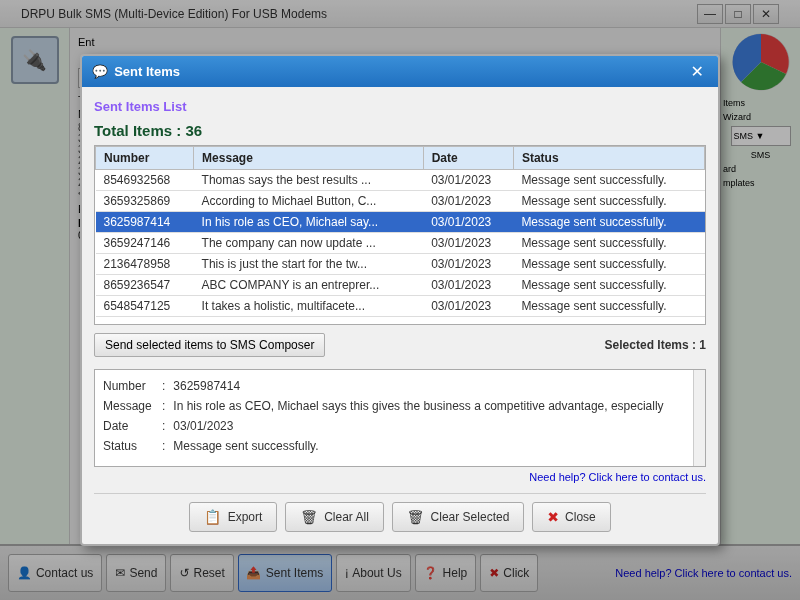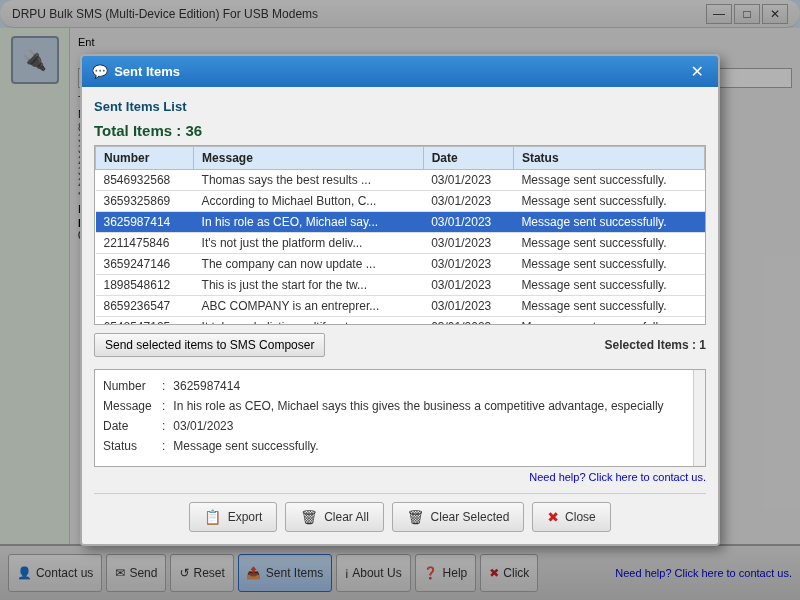--- a/index.html
+++ b/index.html
@@ -7,21 +7,21 @@
     .title-btn { width: 26px; height: 20px; border: 1px solid #aaa; background: linear-gradient(to bottom, #f8f8f8, #e0e0e0); cursor: pointer; font-size: 12px; display: flex; align-items: center; justify-content: center; color: #333; }
     .toolbar-btn { display: flex; align-items: center; gap: 4px; padding: 4px 8px; background: linear-gradient(to bottom, #f8f8f8, #e0e0e0); border: 1px solid #aaa; border-radius: 3px; cursor: pointer; font-size: 12px; color: #333; height: 38px; }
 
     
     .modal-overlay { position: absolute; top: 0; left: 0; width: 800px; height: 600px; background: rgba(0,0,0,0.3); display: flex; align-items: center; justify-content: center; z-index: 100; }
     .modal { background: #f0f0f0; border: 2px solid #aaa; border-radius: 4px; width: 640px; box-shadow: 4px 4px 12px rgba(0,0,0,0.4); }
     .modal-titlebar { background: linear-gradient(to bottom, #3a8fd8, #2070c0); color: white; padding: 6px 10px; display: flex; align-items: center; justify-content: space-between; border-radius: 2px 2px 0 0; }
     .modal-title { font-size: 13px; font-weight: bold; display: flex; align-items: center; gap: 6px; }
     .modal-close { color: white; background: none; border: none; font-size: 16px; cursor: pointer; padding: 0 4px; }
     .modal-body { padding: 12px; }
-    .modal-section-title { font-size: 13px; font-weight: bold; color: #0c4a6e; margin-bottom: 8px; }
+    .modal-section-title { font-size: 13px; font-weight: bold; color: #8b5cf6; margin-bottom: 8px; }
     .modal-subtitle { font-size: 12px; color: #333; margin-bottom: 6px; }
     .total-items { font-size: 15px; font-weight: bold; color: #14532d; }
     .modal-header-row { display: flex; justify-content: space-between; align-items: center; margin-bottom: 6px; }
 
     
     .table-container { border: 1px solid #aaa; background: white; height: 180px; overflow: hidden; position: relative; }
     .table-scroll { height: 100%; overflow-y: auto; overflow-x: hidden; }
     table { width: 100%; border-collapse: collapse; font-size: 12px; }
     thead tr { background: #d8e8f8; }
     th { padding: 4px 8px; border: 1px solid #bbb; text-align: left; font-weight: bold; color: #222; font-size: 12px; position: sticky; top: 0; background: #d8e8f8; }
@@ -44,21 +44,21 @@
     .help-link { display: block; text-align: right; color: #0000cc; font-size: 11px; margin-top: 4px; cursor: pointer; text-decoration: none; }
 
     
     .modal-buttons { display: flex; justify-content: center; gap: 8px; margin-top: 10px; padding-top: 8px; border-top: 1px solid #ccc; }
     .modal-btn { display: flex; align-items: center; gap: 6px; padding: 6px 14px; background: linear-gradient(to bottom, #f8f8f8, #e0e0e0); border: 1px solid #aaa; border-radius: 3px; cursor: pointer; font-size: 12px; color: #333; }
     .modal-btn.close-btn { }
     .btn-icon { font-size: 14px; }
 
     
     .bg-content { position: absolute; top: 0; left: 0; width: 800px; height: 600px; z-index: 0; }
-    .bg-top { height: 28px; background: linear-gradient(to bottom, #f8f8f8, #e8e8e8); border-bottom: 1px solid #ccc; display: flex; align-items: center; padding: 0 12px; font-size: 12px; color: #333; justify-content: space-between; border-radius: 14px; }
+    .bg-top { height: 28px; background: linear-gradient(to bottom, #f8f8f8, #e8e8e8); border-bottom: 1px solid #ccc; display: flex; align-items: center; padding: 0 21px; font-size: 12px; color: #333; justify-content: space-between; }
     .bg-body { display: flex; height: calc(600px - 28px - 56px); }
     .bg-left { width: 70px; background: #e8f4e8; border-right: 1px solid #ccc; }
     .bg-main { flex: 1; background: #f0f0f0; padding: 8px; }
     .bg-right { width: 80px; background: #e8f4e8; border-left: 1px solid #ccc; }
     .bg-bottom { height: 56px; background: linear-gradient(to bottom, #e8e8e8, #d0d0d0); border-top: 2px solid #aaa; display: flex; align-items: center; padding: 4px 8px; gap: 4px; }
   </style>
 </head>
 <body>
 
 <div class="bg-content">
@@ -86,20 +86,37 @@
           <div>3659325</div>
           <div>3625987</div>
           <div>2211475</div>
           <div>3659247</div>
           <div>2136478</div>
           <div>&lt;</div>
       </div>
       <div style="margin-top:4px;font-size:11px;">Enabl</div>
       <div style="margin-top:2px;font-size:11px;font-weight:bold;">Message</div>
       <div style="font-size:11px;">0 Characters</div>
+    </div>
+    <div class="bg-right">
+
+      <div style="width:60px;height:60px;margin:4px auto;">
+        <svg width="60" height="60" viewBox="0 0 60 60">
+          <circle cx="30" cy="30" r="28" fill="#e8e8e8" stroke="#ccc" stroke-width="1"></circle>
+          <path d="M30,30 L30,2 A28,28 0 0,1 55,42 Z" fill="#e84040"></path>
+          <path d="M30,30 L55,42 A28,28 0 0,1 10,50 Z" fill="#40a040"></path>
+          <path d="M30,30 L10,50 A28,28 0 0,1 30,2 Z" fill="#4080e0"></path>
+        </svg>
+      </div>
+      <div style="font-size:9px;padding:2px;">Items</div>
+      <div style="font-size:9px;padding:2px;">Wizard</div>
+      <div style="width:60px;height:20px;background:white;border:1px solid #aaa;margin:2px auto;font-size:9px;display:flex;align-items:center;padding:0 2px;">SMS ▼</div>
+      <div style="font-size:9px;padding:2px;text-align:center;">SMS</div>
+      <div style="font-size:9px;padding:2px;">ard</div>
+      <div style="font-size:9px;padding:2px;">mplates</div>
     </div>
   </div>
   <div class="bg-bottom">
     <div class="toolbar-btn">
       <span>👤</span>
       <span>Contact us</span>
     </div>
     <div class="toolbar-btn">
       <span>✉</span>
       <span>Send</span>
@@ -167,33 +184,27 @@
       <td>03/01/2023</td>
       <td>Message sent successfully.</td>
     </tr>
                 <tr class="selected">
       <td>3625987414</td>
       <td>In his role as CEO, Michael say...</td>
       <td>03/01/2023</td>
       <td>Message sent successfully.</td>
     </tr>
                 <tr>
-      <td>2211475846</td>
-      <td>It's not just the platform deliv...</td>
-      <td>03/01/2023</td>
-      <td>Message sent successfully.</td>
-    </tr>
-                <tr>
       <td>3659247146</td>
       <td>The company can now update ...</td>
       <td>03/01/2023</td>
       <td>Message sent successfully.</td>
     </tr>
                 <tr>
-      <td>1898548612</td>
+      <td>2136478958</td>
       <td>This is just the start for the tw...</td>
       <td>03/01/2023</td>
       <td>Message sent successfully.</td>
     </tr>
                 <tr>
       <td>8659236547</td>
       <td>ABC COMPANY is an entreprer...</td>
       <td>03/01/2023</td>
       <td>Message sent successfully.</td>
     </tr>

